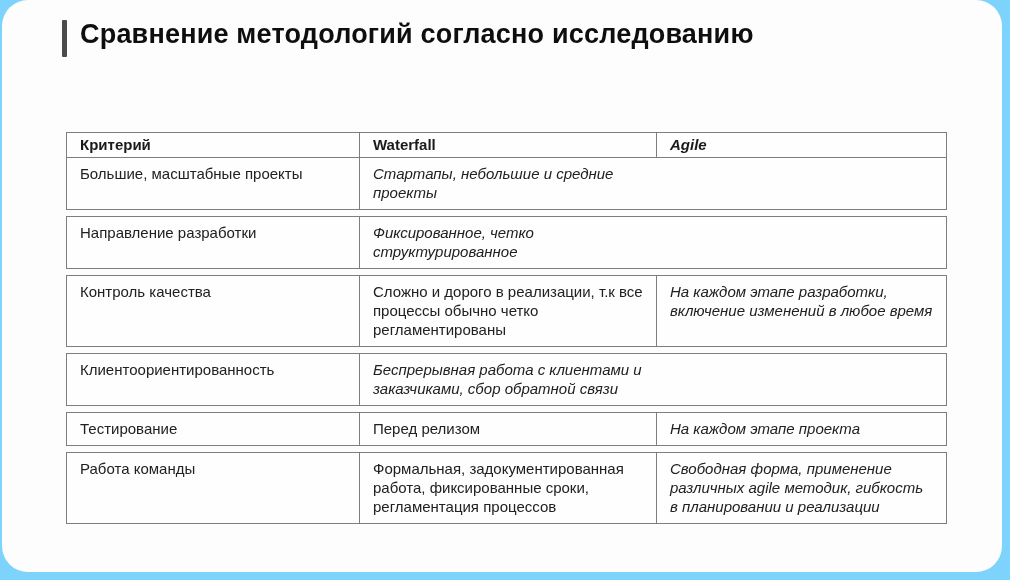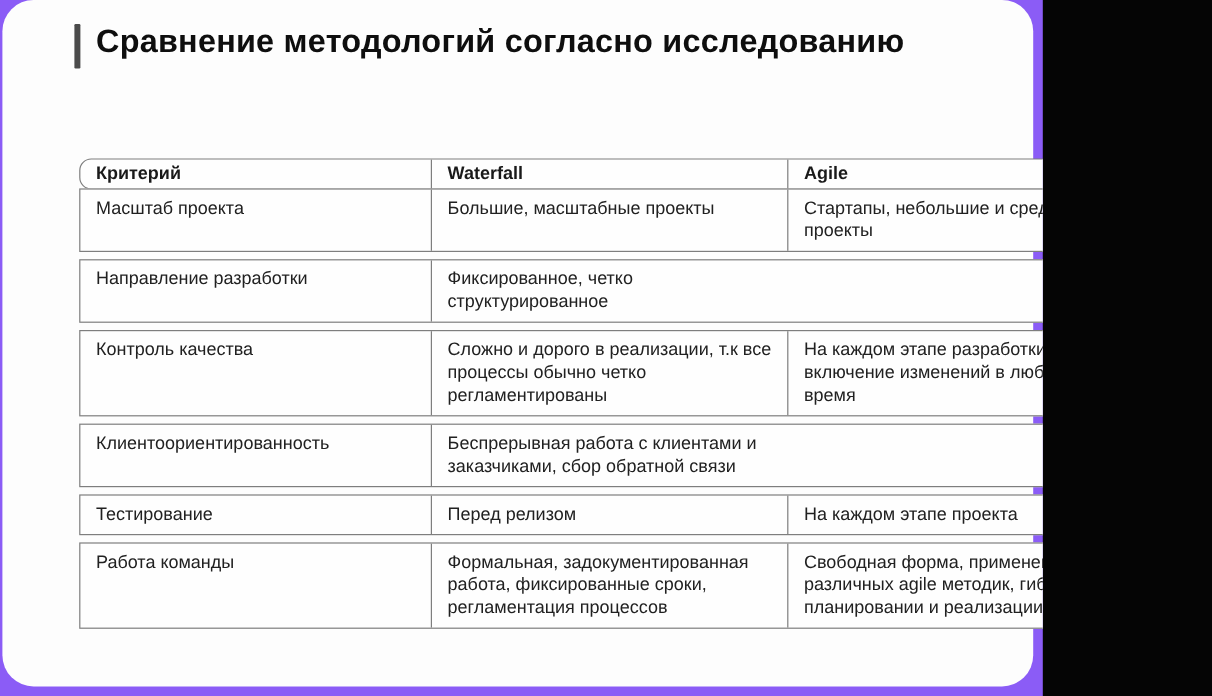--- a/index.html
+++ b/index.html
@@ -5,22 +5,22 @@
   * { box-sizing: border-box; }
   html, body { margin: 0; padding: 0; }
   body {
     width: 1010px; height: 580px;
     background: #050505;
     font-family: "Liberation Sans", "DejaVu Sans", sans-serif;
     overflow: hidden;
   }
   .stage {
     position: relative;
-    width: 869px; height: 580px;
-    background: #8b5cf6;
+    width: 1010px; height: 580px;
+    background: #7dd3fc;
     overflow: hidden;
   }
   .card {
     position: absolute;
     left: 2px; top: 0; right: 8px; bottom: 8px;
     background: #fdfdfd;
     border-radius: 26px;
   }
   .title-block {
     display: flex;
@@ -54,32 +54,32 @@
     left: 64px; top: 132px;
     width: 881px;
   }
   .t-row {
     display: grid;
     grid-template-columns: 293px 297px 1fr;
     border: 1px solid #7e7e7e;
     background: #fefefe;
     margin-top: 6px;
   }
-  .t-row.t-head { margin-top: 0; border-radius: 10px; }
+  .t-row.t-head { margin-top: 0; }
   .t-row.t-first { margin-top: -1px; }
   .cell {
     padding: 6px 13px 7px 13px;
     font-size: 15px;
     line-height: 19px;
     color: #212121;
     border-right: 1px solid #7e7e7e;
     text-align: left;
     vertical-align: top;
   }
-  .cell:last-child { border-right: none; }
+  .cell:last-child { border-right: none; font-style: italic; }
   .t-head .cell {
     font-weight: 700;
     color: #1a1a1a;
     padding-top: 2px;
     padding-bottom: 3px;
   }
 </style>
 </head>
 <body>
 
@@ -95,21 +95,20 @@
 
     <div class="comparison-table">
 
       <div class="t-row t-head">
         <div class="cell">Критерий</div>
         <div class="cell">Waterfall</div>
         <div class="cell">Agile</div>
       </div>
 
       <div class="t-row t-first">
-        <div class="cell">Масштаб проекта</div>
         <div class="cell">Большие, масштабные проекты</div>
         <div class="cell">Стартапы, небольшие и средние проекты</div>
       </div>
 
       <div class="t-row">
         <div class="cell">Направление разработки</div>
         <div class="cell">Фиксированное, четко структурированное</div>
       </div>
 
       <div class="t-row">

